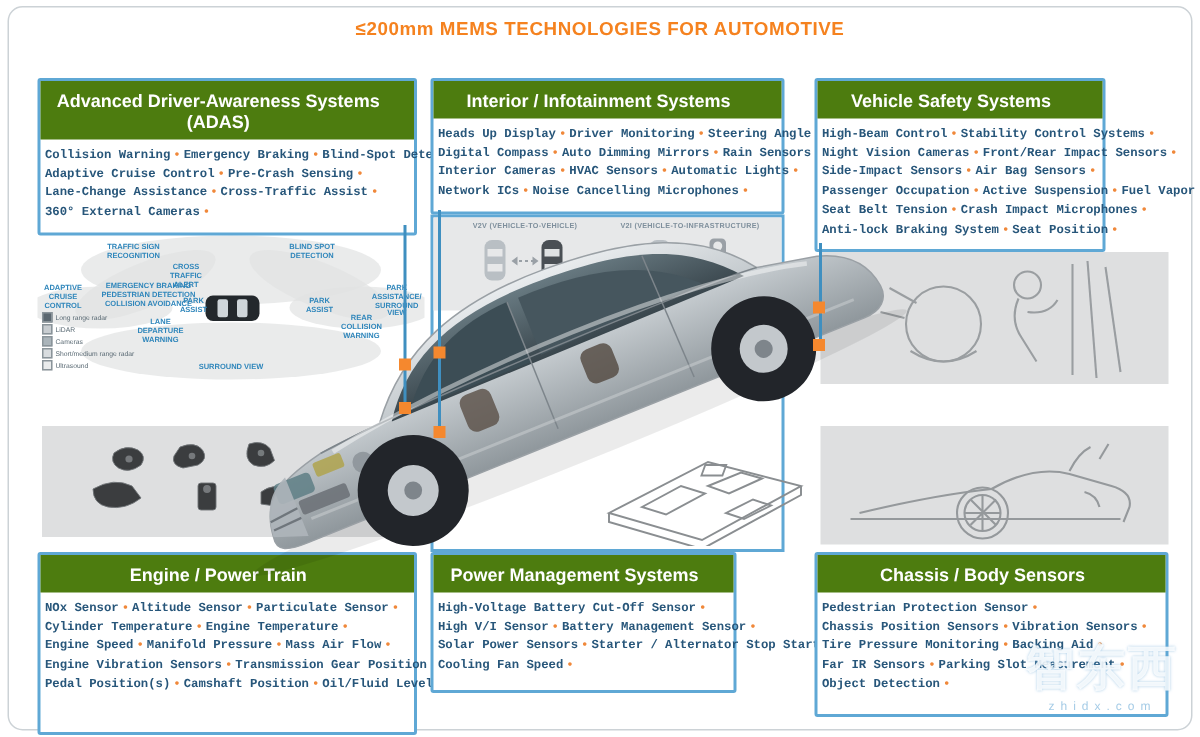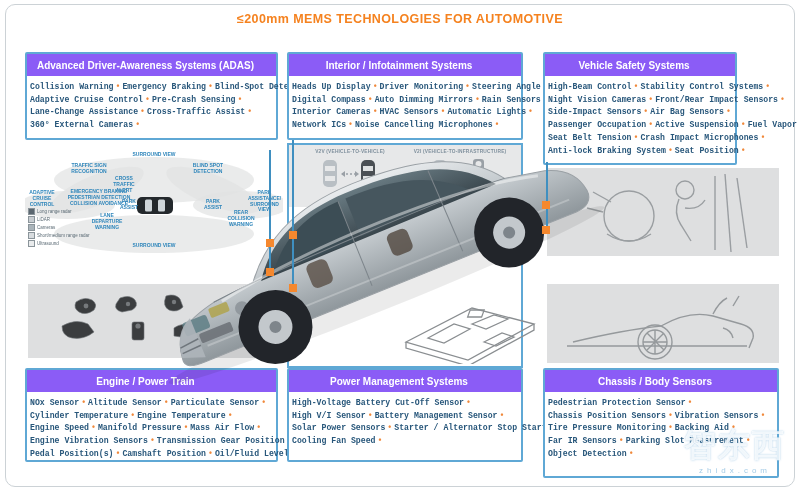--- a/index.html
+++ b/index.html
@@ -4,22 +4,22 @@
 <style>
   html,body{margin:0;padding:0;background:#fff;}
   #canvas{position:relative;width:800px;height:491px;background:#fff;overflow:hidden;
           font-family:"Liberation Sans",sans-serif;}
   .outer-frame{position:absolute;left:5px;top:4px;right:5px;bottom:4px;border:1px solid #ccd2d6;
           border-radius:10px;pointer-events:none;z-index:0;}
   .main-title{position:absolute;left:0;top:12px;width:100%;text-align:center;
           font-size:12.5px;font-weight:bold;color:#f5821f;letter-spacing:.4px;z-index:3;}
   
   .panel{position:absolute;border:2px solid #5fa8d5;background:#fff;border-radius:2px;z-index:3;box-sizing:border-box;}
-  .panel-header{background:#8b5cf6;color:#fff;text-align:center;font-weight:bold;
-          font-size:10px;padding:6px 15px 5px 3px;}
+  .panel-header{background:#4d7c0f;color:#fff;text-align:center;font-weight:bold;
+          font-size:12px;padding:6px 15px 5px 3px;}
   .panel-body{padding:5px 3px 6px 3px;text-align:left;color:#27567a;font-size:8.2px;
           font-weight:bold;line-height:1.55;font-family:Liberation Mono, monospace;}
   .panel-body .bline{white-space:nowrap;}
   .bullet{color:#f0883a;font-weight:bold;margin:0 2px;}
   
   .gray-box{position:absolute;background:#dedfe0;z-index:1;}
   
   #adas-zone{position:absolute;left:25px;top:150px;width:258px;height:112px;z-index:2;}
   .zone-label{position:absolute;font-size:5px;font-weight:bold;color:#2f86bb;text-align:center;
           line-height:1.15;text-transform:uppercase;}
@@ -288,31 +288,31 @@
     <div class="panel-header">Vehicle Safety Systems</div>
     <div class="panel-body">
         <div class="bline">High-Beam Control<span class="bullet">•</span>Stability Control Systems<span class="bullet">•</span></div>
         <div class="bline">Night Vision Cameras<span class="bullet">•</span>Front/Rear Impact Sensors<span class="bullet">•</span></div>
         <div class="bline">Side-Impact Sensors<span class="bullet">•</span>Air Bag Sensors<span class="bullet">•</span></div>
         <div class="bline">Passenger Occupation<span class="bullet">•</span>Active Suspension<span class="bullet">•</span>Fuel Vapor<span class="bullet">•</span></div>
         <div class="bline">Seat Belt Tension<span class="bullet">•</span>Crash Impact Microphones<span class="bullet">•</span></div>
         <div class="bline">Anti-lock Braking System<span class="bullet">•</span>Seat Position<span class="bullet">•</span></div>
       </div>
   </div>
-  <div class="panel" style="left:25px;top:368px;width:253px;height:94px;">
+  <div class="panel" style="left:25px;top:368px;width:253px;height:122px;">
     <div class="panel-header">Engine / Power Train</div>
     <div class="panel-body">
         <div class="bline">NOx Sensor<span class="bullet">•</span>Altitude Sensor<span class="bullet">•</span>Particulate Sensor<span class="bullet">•</span></div>
         <div class="bline">Cylinder Temperature<span class="bullet">•</span>Engine Temperature<span class="bullet">•</span></div>
         <div class="bline">Engine Speed<span class="bullet">•</span>Manifold Pressure<span class="bullet">•</span>Mass Air Flow<span class="bullet">•</span></div>
         <div class="bline">Engine Vibration Sensors<span class="bullet">•</span>Transmission Gear Position<span class="bullet">•</span></div>
         <div class="bline">Pedal Position(s)<span class="bullet">•</span>Camshaft Position<span class="bullet">•</span>Oil/Fluid Levels<span class="bullet">•</span></div>
       </div>
   </div>
-  <div class="panel" style="left:287px;top:368px;width:236px;height:94px;">
+  <div class="panel" style="left:287px;top:368px;width:204px;height:94px;">
     <div class="panel-header">Power Management Systems</div>
     <div class="panel-body">
         <div class="bline">High-Voltage Battery Cut-Off Sensor<span class="bullet">•</span></div>
         <div class="bline">High V/I Sensor<span class="bullet">•</span>Battery Management Sensor<span class="bullet">•</span></div>
         <div class="bline">Solar Power Sensors<span class="bullet">•</span>Starter / Alternator Stop Start<span class="bullet">•</span></div>
         <div class="bline">Cooling Fan Speed<span class="bullet">•</span></div>
       </div>
   </div>
   <div class="panel" style="left:543px;top:368px;width:236px;height:110px;">
     <div class="panel-header">Chassis / Body Sensors</div>

